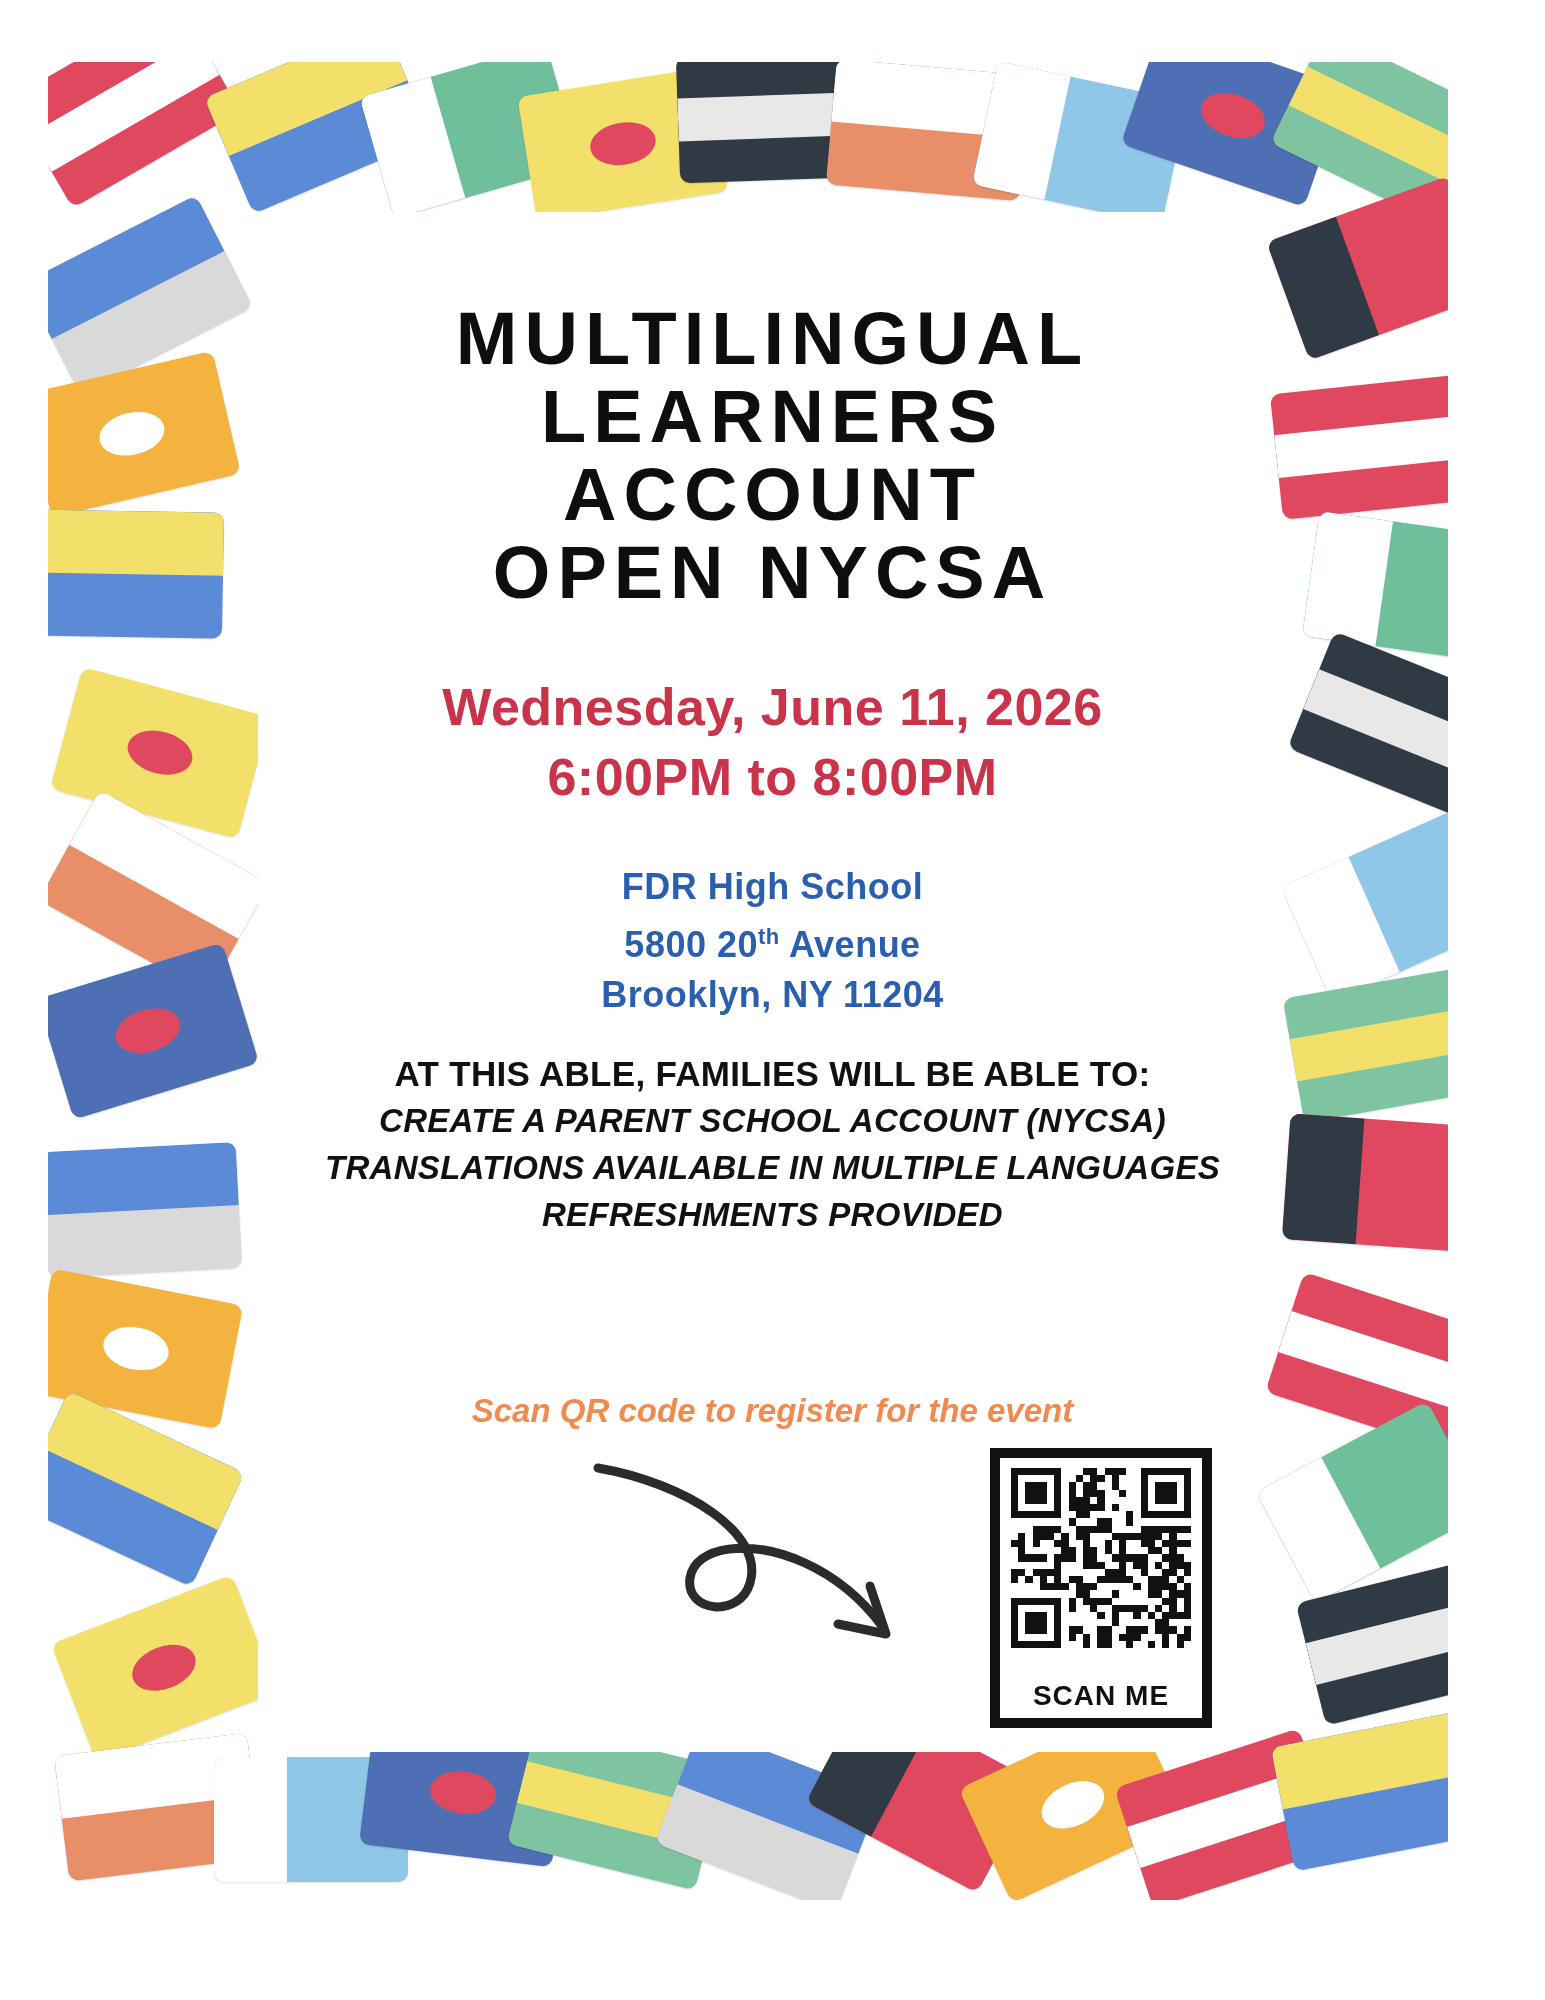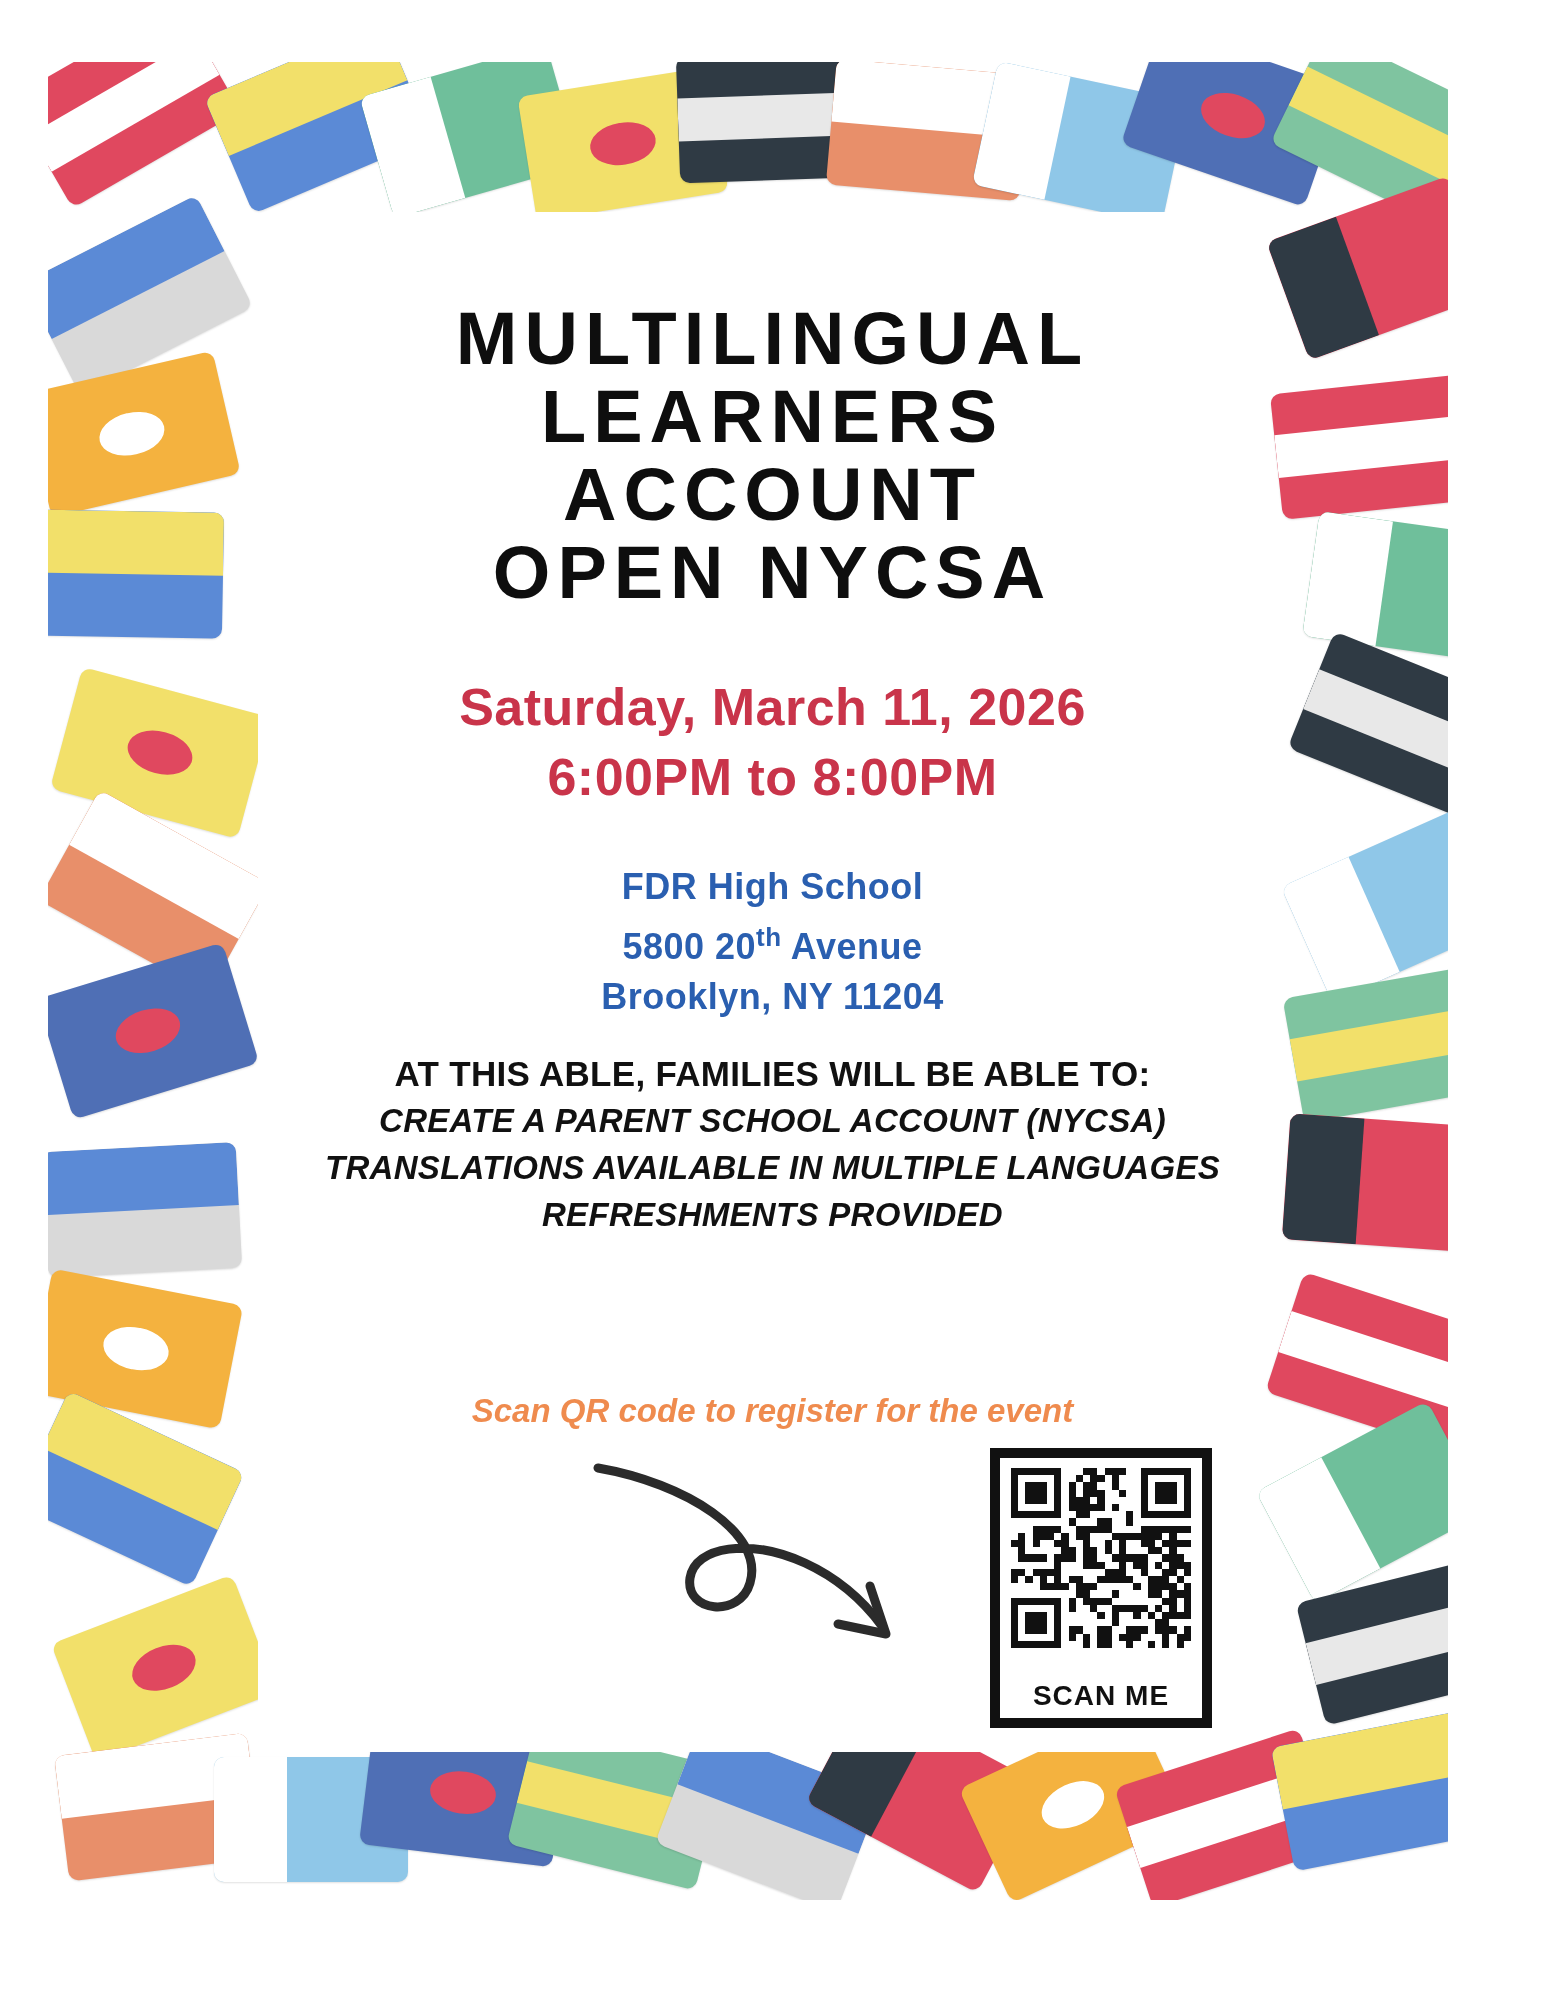--- a/index.html
+++ b/index.html
@@ -92,21 +92,21 @@
     top: 862px;
     left: 0;
     width: 1545px;
     color: #2a5fb0;
     font-size: 36px;
     font-weight: bold;
     line-height: 50px;
     letter-spacing: 0.5px;
   }
   .venue sup {
-    font-size: 26px;
+    font-size: 22px;
     vertical-align: super;
   }
 
   .bullets {
     position: absolute;
     top: 1050px;
     left: 0;
     width: 1545px;
     color: #111111;
     line-height: 47px;
@@ -306,21 +306,21 @@
   <div class="content">
 
     <div class="title">
       <span class="line">MULTILINGUAL</span>
       <span class="line">LEARNERS</span>
       <span class="line">ACCOUNT</span>
       <span class="line">OPEN NYCSA</span>
     </div>
 
     <div class="datetime">
-      <div>Saturday, March 11, 2026</div>
+      <div>Wednesday, June 11, 2026</div>
       <div>6:00PM to 8:00PM</div>
     </div>
 
     <div class="venue">
       <div>FDR High School</div>
       <div><span>5800 20</span><sup>th</sup><span> Avenue</span></div>
       <div>Brooklyn, NY 11204</div>
     </div>
 
     <div class="bullets">

